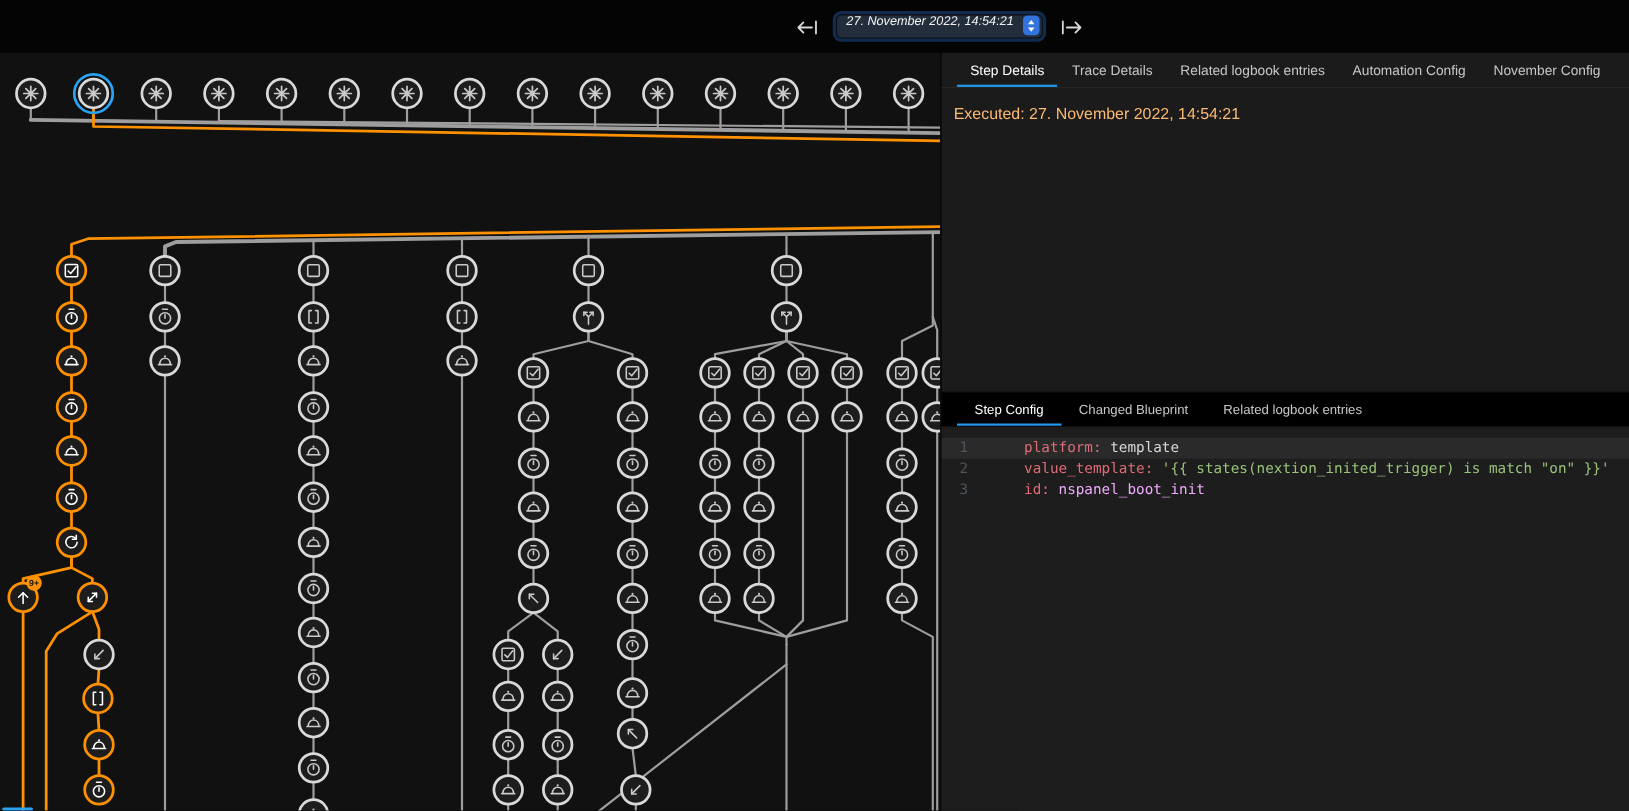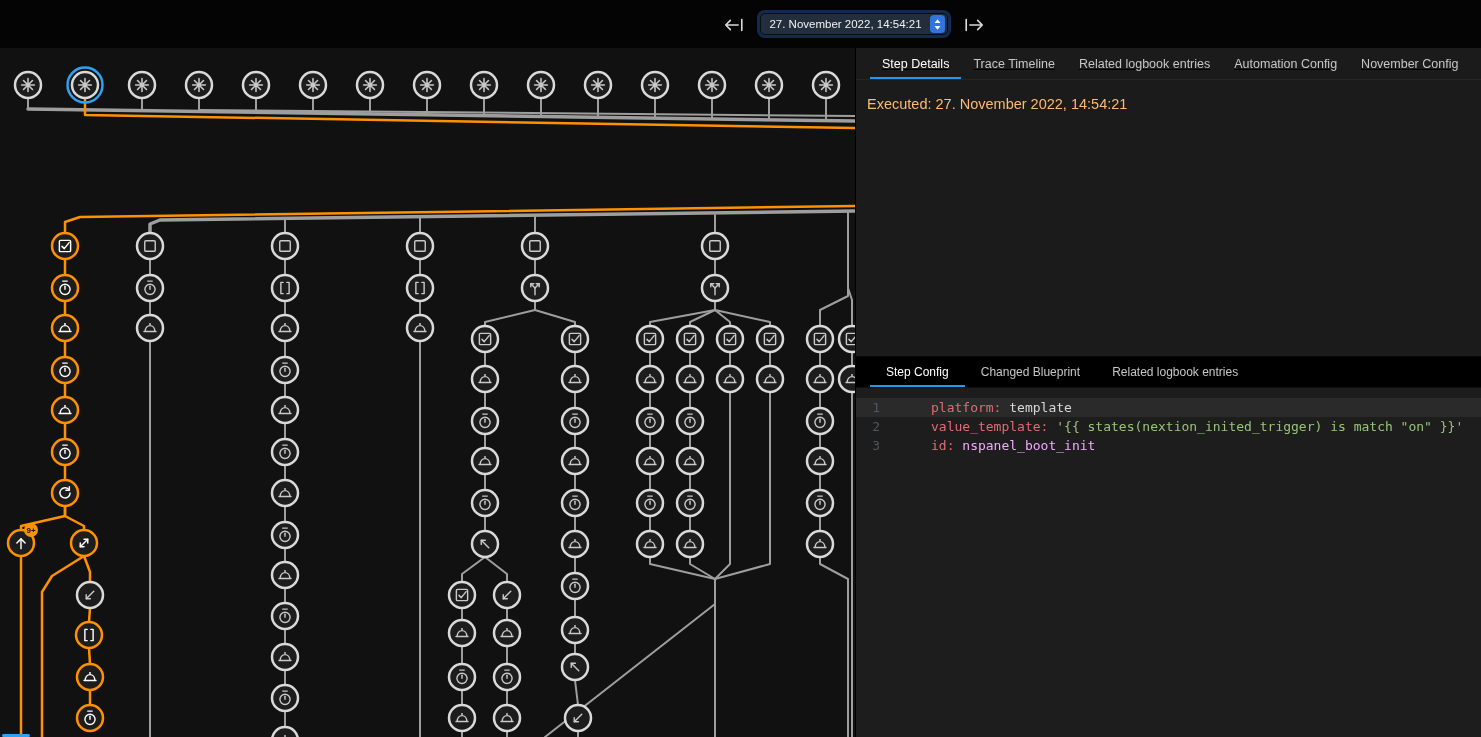--- a/index.html
+++ b/index.html
@@ -9,36 +9,37 @@
     -webkit-font-smoothing:antialiased;
   }
   
   .header{position:absolute;top:0;left:0;width:1481px;height:48px;background:#040404;z-index:5;}
   .nav-arrow{position:absolute;top:14px;width:22px;height:22px;background:none;border:none;padding:0;cursor:pointer;}
   .nav-arrow.left{left:723px;}
   .nav-arrow.right{left:963px;}
   .run-picker{
     position:absolute;top:13px;left:760px;width:188px;height:22px;
     background:#222e3c;border:1px solid #0b0e12;border-radius:5px;
-    display:flex;align-items:center;box-sizing:border-box;cursor:pointer;
+    display:flex;align-items:flex-start;box-sizing:border-box;cursor:pointer;
     box-shadow:0 0 0 3px rgba(50,115,220,0.35);
+    font-style:italic;
   }
   .run-picker-text{flex:1;text-align:center;font-size:11.5px;color:#f2f2f2;white-space:nowrap;overflow:hidden;}
   .stepper{width:15px;height:18px;margin-right:2px;background:#3273dc;border-radius:4px;display:flex;align-items:center;justify-content:center;flex:none;}
   
   .graph-area{position:absolute;top:48px;left:0;width:855px;height:689px;background:#111111;overflow:hidden;}
   .graph-area svg{display:block;}
   .selection-indicator{position:absolute;left:2px;bottom:0;width:28px;height:3px;border-radius:2px;background:#29a3f2;}
   
   .panel{
     position:absolute;top:48px;left:855px;width:626px;height:689px;
     background:#1b1b1b;border-left:1px solid #000;display:flex;flex-direction:column;box-sizing:border-box;
   }
   .tabbar{height:31px;flex:none;display:flex;justify-content:space-between;align-items:stretch;
-    padding:0 14px;border-bottom:1px solid #262626;text-decoration:underline;}
+    padding:0 14px;border-bottom:1px solid #262626;}
   .subtabbar{height:30px;flex:none;display:flex;justify-content:flex-start;align-items:stretch;
     padding:0 14px;border-bottom:1px solid #101010;background:#000000;}
   .tab{display:flex;align-items:center;padding:0 12px;font-size:12.5px;color:#c6c6c6;
     position:relative;cursor:pointer;white-space:nowrap;}
   .subtabbar .tab{font-size:12px;padding:0 16px;}
   .tab.active{color:#ffffff;}
   .tab.active::after{content:"";position:absolute;left:0;right:0;bottom:0;height:2px;background:#2299f1;}
   .content{height:276px;flex:none;padding:16px 11px;font-size:14.5px;color:#fdba74;box-sizing:border-box;}
   .subsection{flex:1;display:flex;flex-direction:column;border-top:1px solid #080808;min-height:0;}
   .code{
@@ -674,21 +675,21 @@
         <circle cx="852" cy="331" r="13" fill="#1d1d1d" stroke="#d9d9d9" stroke-width="2.5"></circle>
         <use href="#i-service" x="843" y="322" width="18" height="18" style="color:#c9c9c9"></use>
       </g>
     </svg>
   <div class="selection-indicator"></div>
 </div>
 
 <div class="panel">
   <div class="tabbar">
       <div class="tab active">Step Details</div>
-      <div class="tab">Trace Timeline</div>
+      <div class="tab">Trace Details</div>
       <div class="tab">Related logbook entries</div>
       <div class="tab">Automation Config</div>
       <div class="tab">November Config</div>
     </div>
   <div class="content">
     <div>Executed: 27. November 2022, 14:54:21</div>
   </div>
   <div class="subsection">
     <div class="subtabbar">
         <div class="tab active">Step Config</div>

